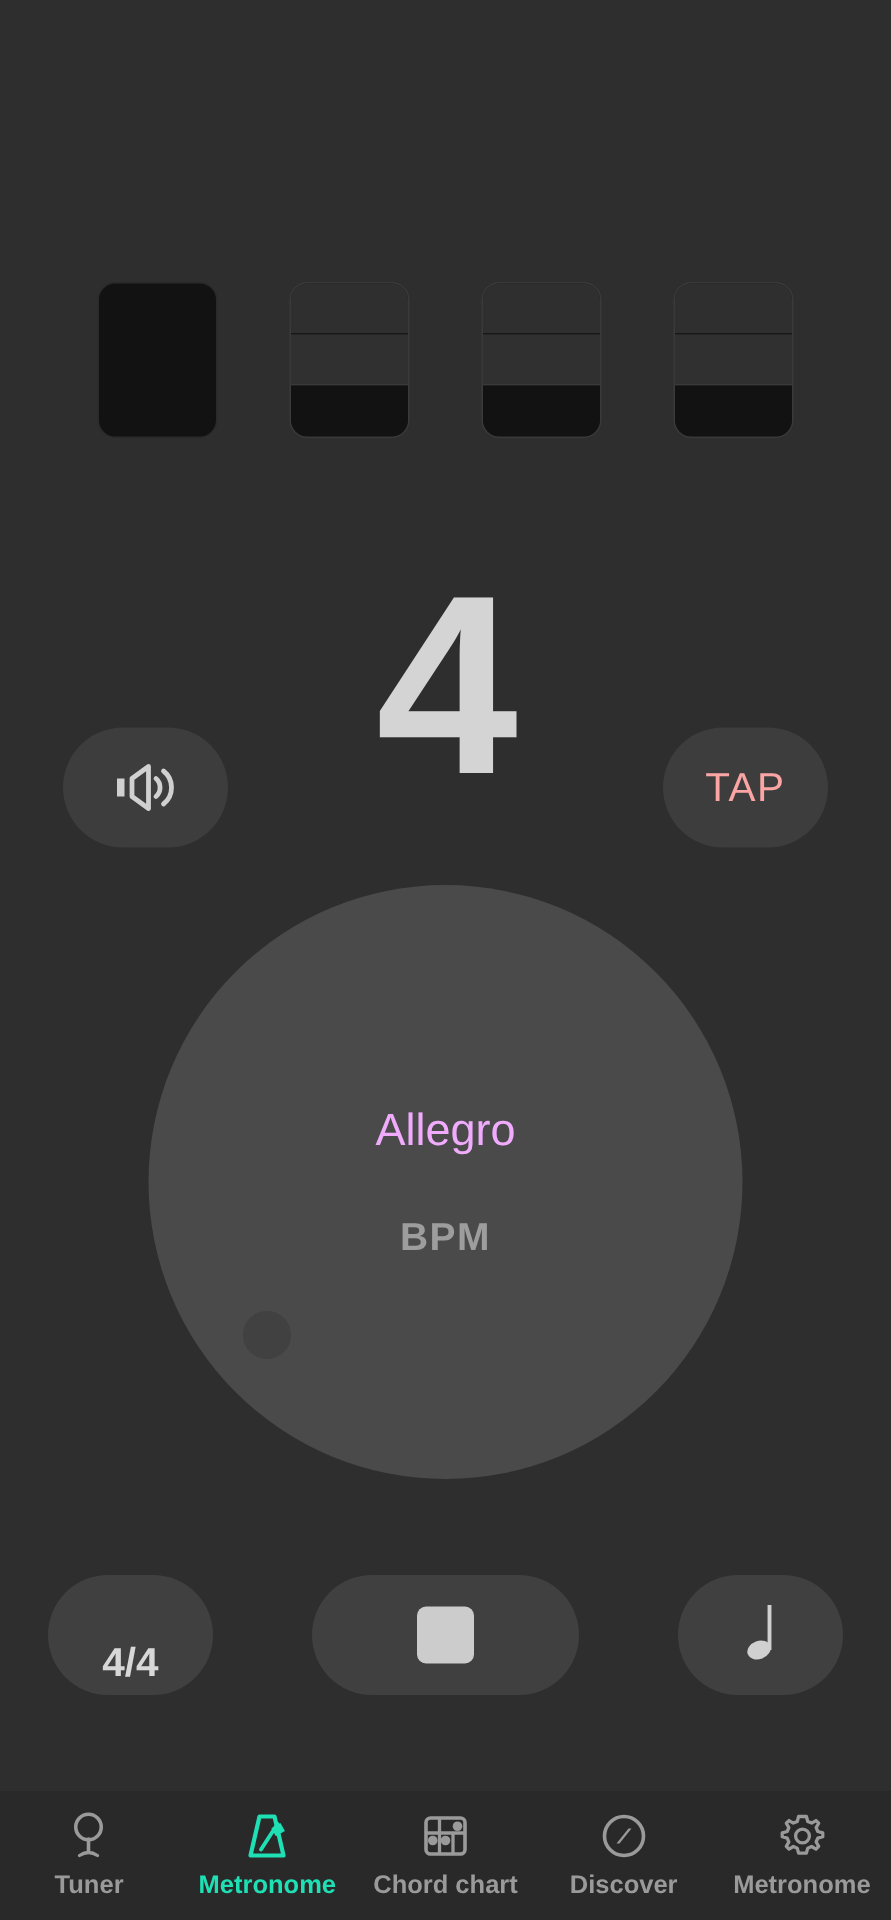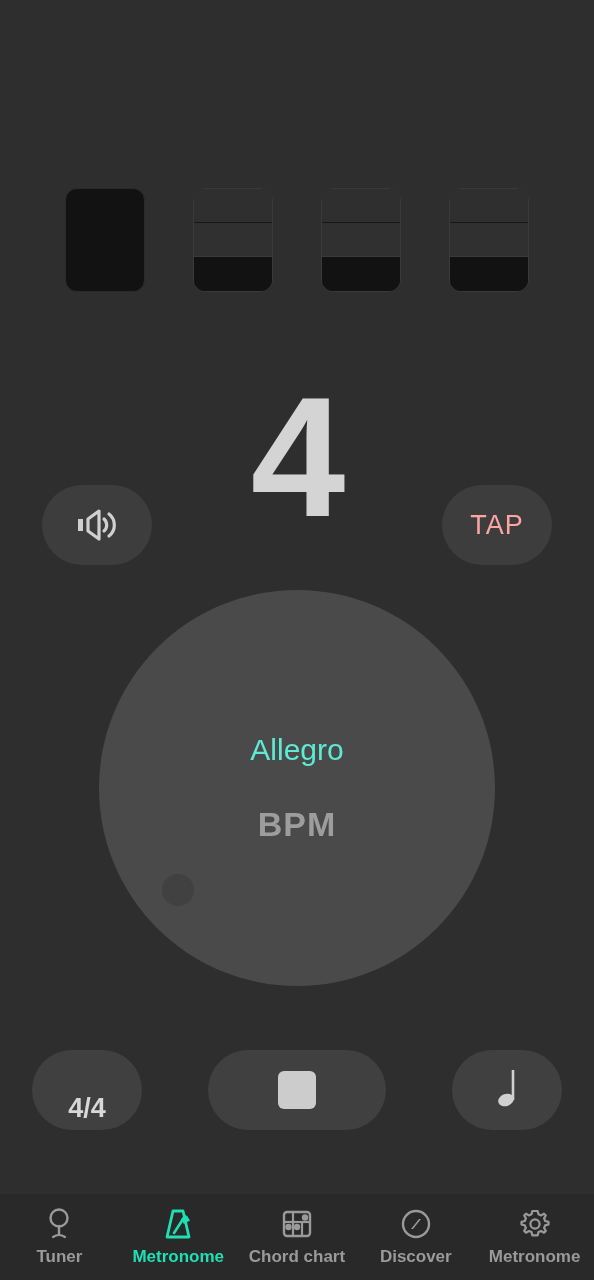--- a/index.html
+++ b/index.html
@@ -69,29 +69,29 @@
   .dial {
     width:396px; height:396px;
     border-radius:50%;
     background:#4a4a4a;
     position:relative;
     display:flex; flex-direction:column;
     align-items:center; justify-content:center;
     cursor:pointer;
   }
   .tempo-name {
-    font-size:30px; color:#5eead4;
+    font-size:30px; color:#f0abfc;
     margin-bottom:22px;
   }
   .bpm-value {
     font-size:92px; font-weight:bold; color:#e6e6e6;
     line-height:1; letter-spacing:-1px;
   }
   .bpm-label {
-    font-size:34px; font-weight:bold; color:#9d9d9d;
+    font-size:26px; font-weight:bold; color:#9d9d9d;
     margin-top:16px; letter-spacing:1px;
   }
   .knob {
     position:absolute;
     width:32px; height:32px; border-radius:50%;
     background:#414141;
     left:63px; top:284px;
     cursor:grab;
   }
 

